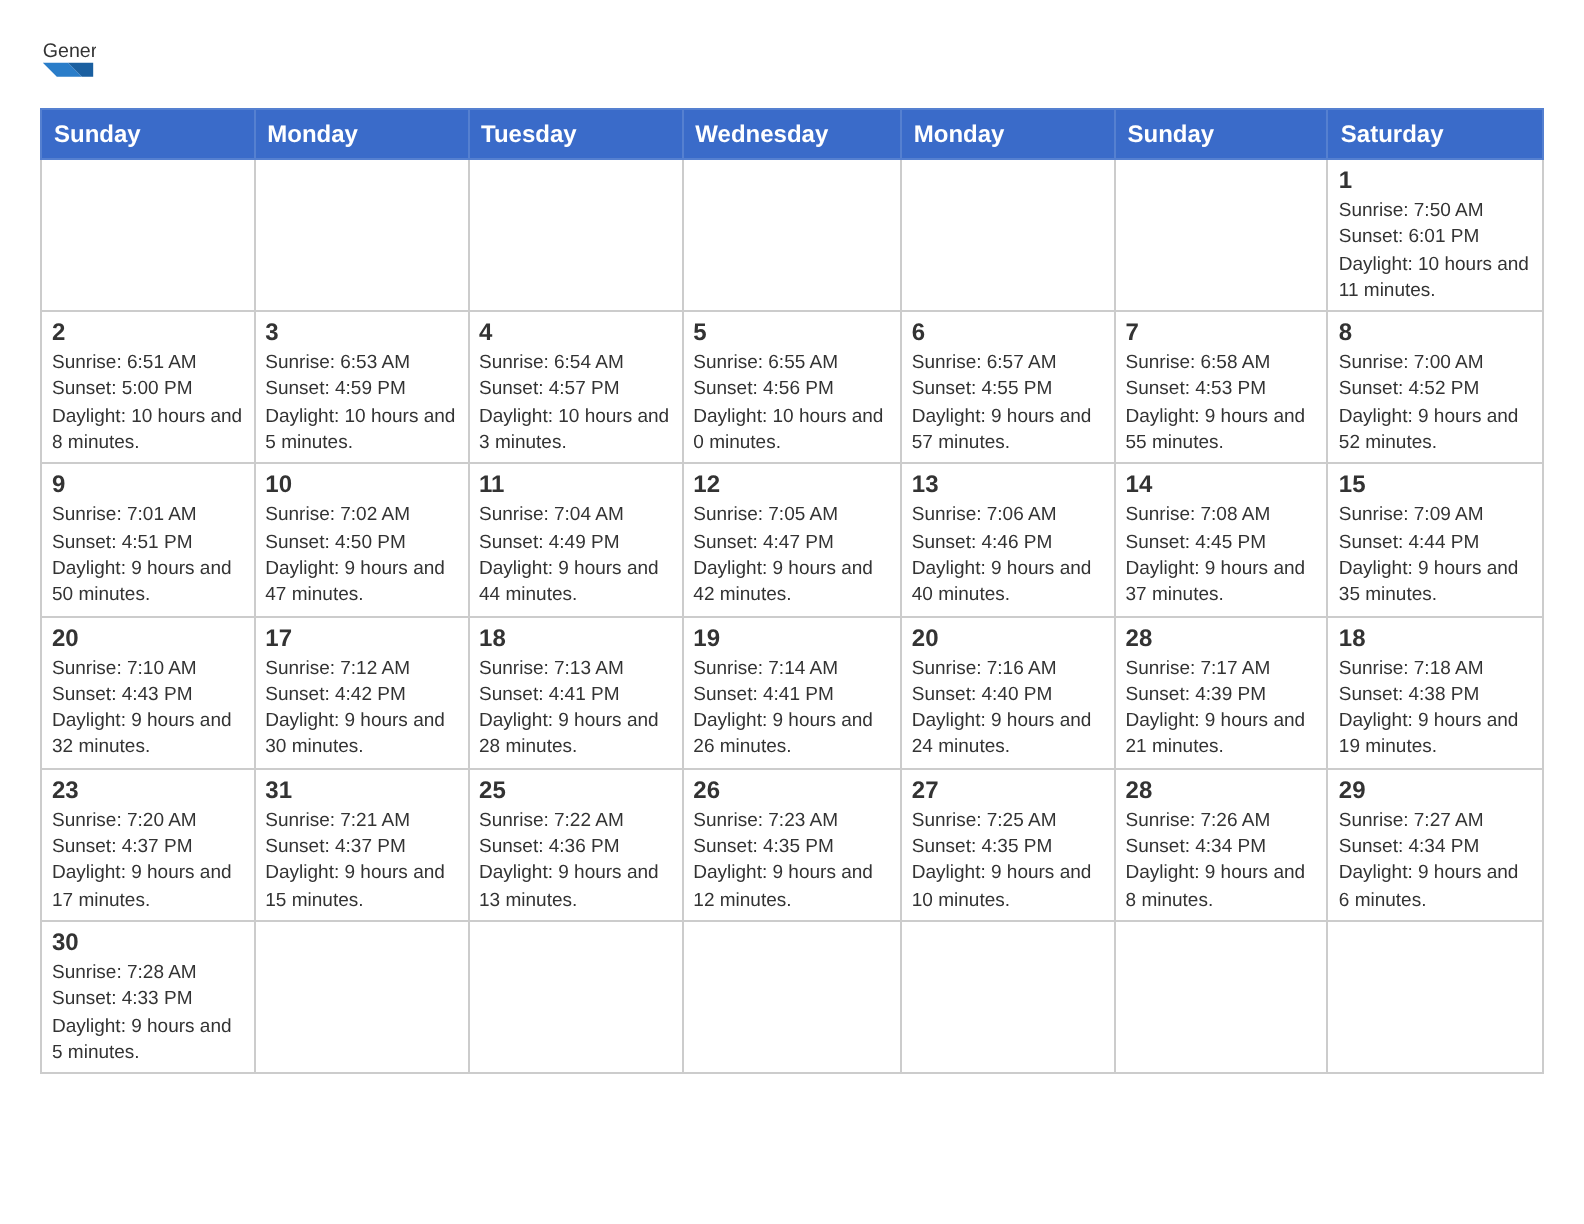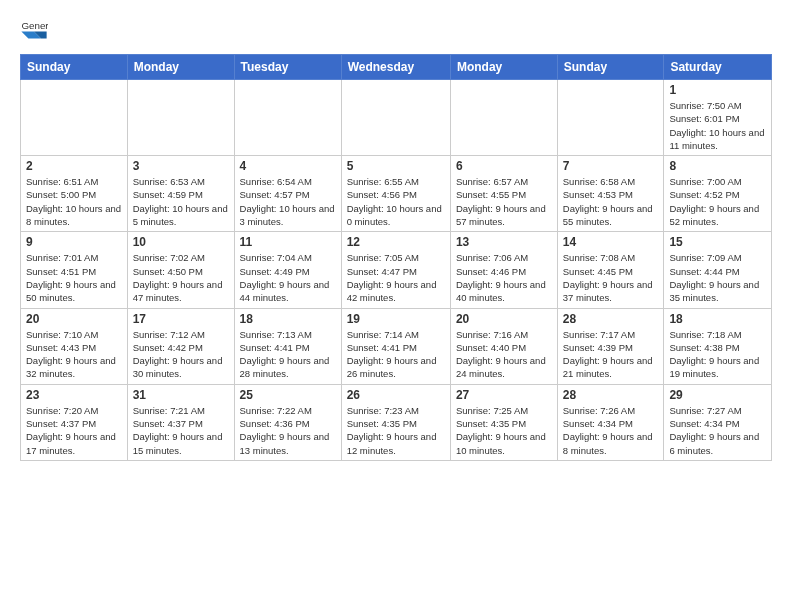--- a/index.html
+++ b/index.html
@@ -246,15 +246,27 @@
           </td>
           <td>
             <div class="day-number">28</div>
             <div class="day-info">Sunrise: 7:26 AM<br>Sunset: 4:34 PM<br>Daylight: 9 hours and 8 minutes.</div>
           </td>
           <td>
             <div class="day-number">29</div>
             <div class="day-info">Sunrise: 7:27 AM<br>Sunset: 4:34 PM<br>Daylight: 9 hours and 6 minutes.</div>
           </td>
         </tr>
+        <tr>
+          <td>
+            <div class="day-number">30</div>
+            <div class="day-info">Sunrise: 7:28 AM<br>Sunset: 4:33 PM<br>Daylight: 9 hours and 5 minutes.</div>
+          </td>
+          <td class="empty-cell"></td>
+          <td class="empty-cell"></td>
+          <td class="empty-cell"></td>
+          <td class="empty-cell"></td>
+          <td class="empty-cell"></td>
+          <td class="empty-cell"></td>
+        </tr>
       </tbody>
   </table>
 </div>
 
 </body></html>

